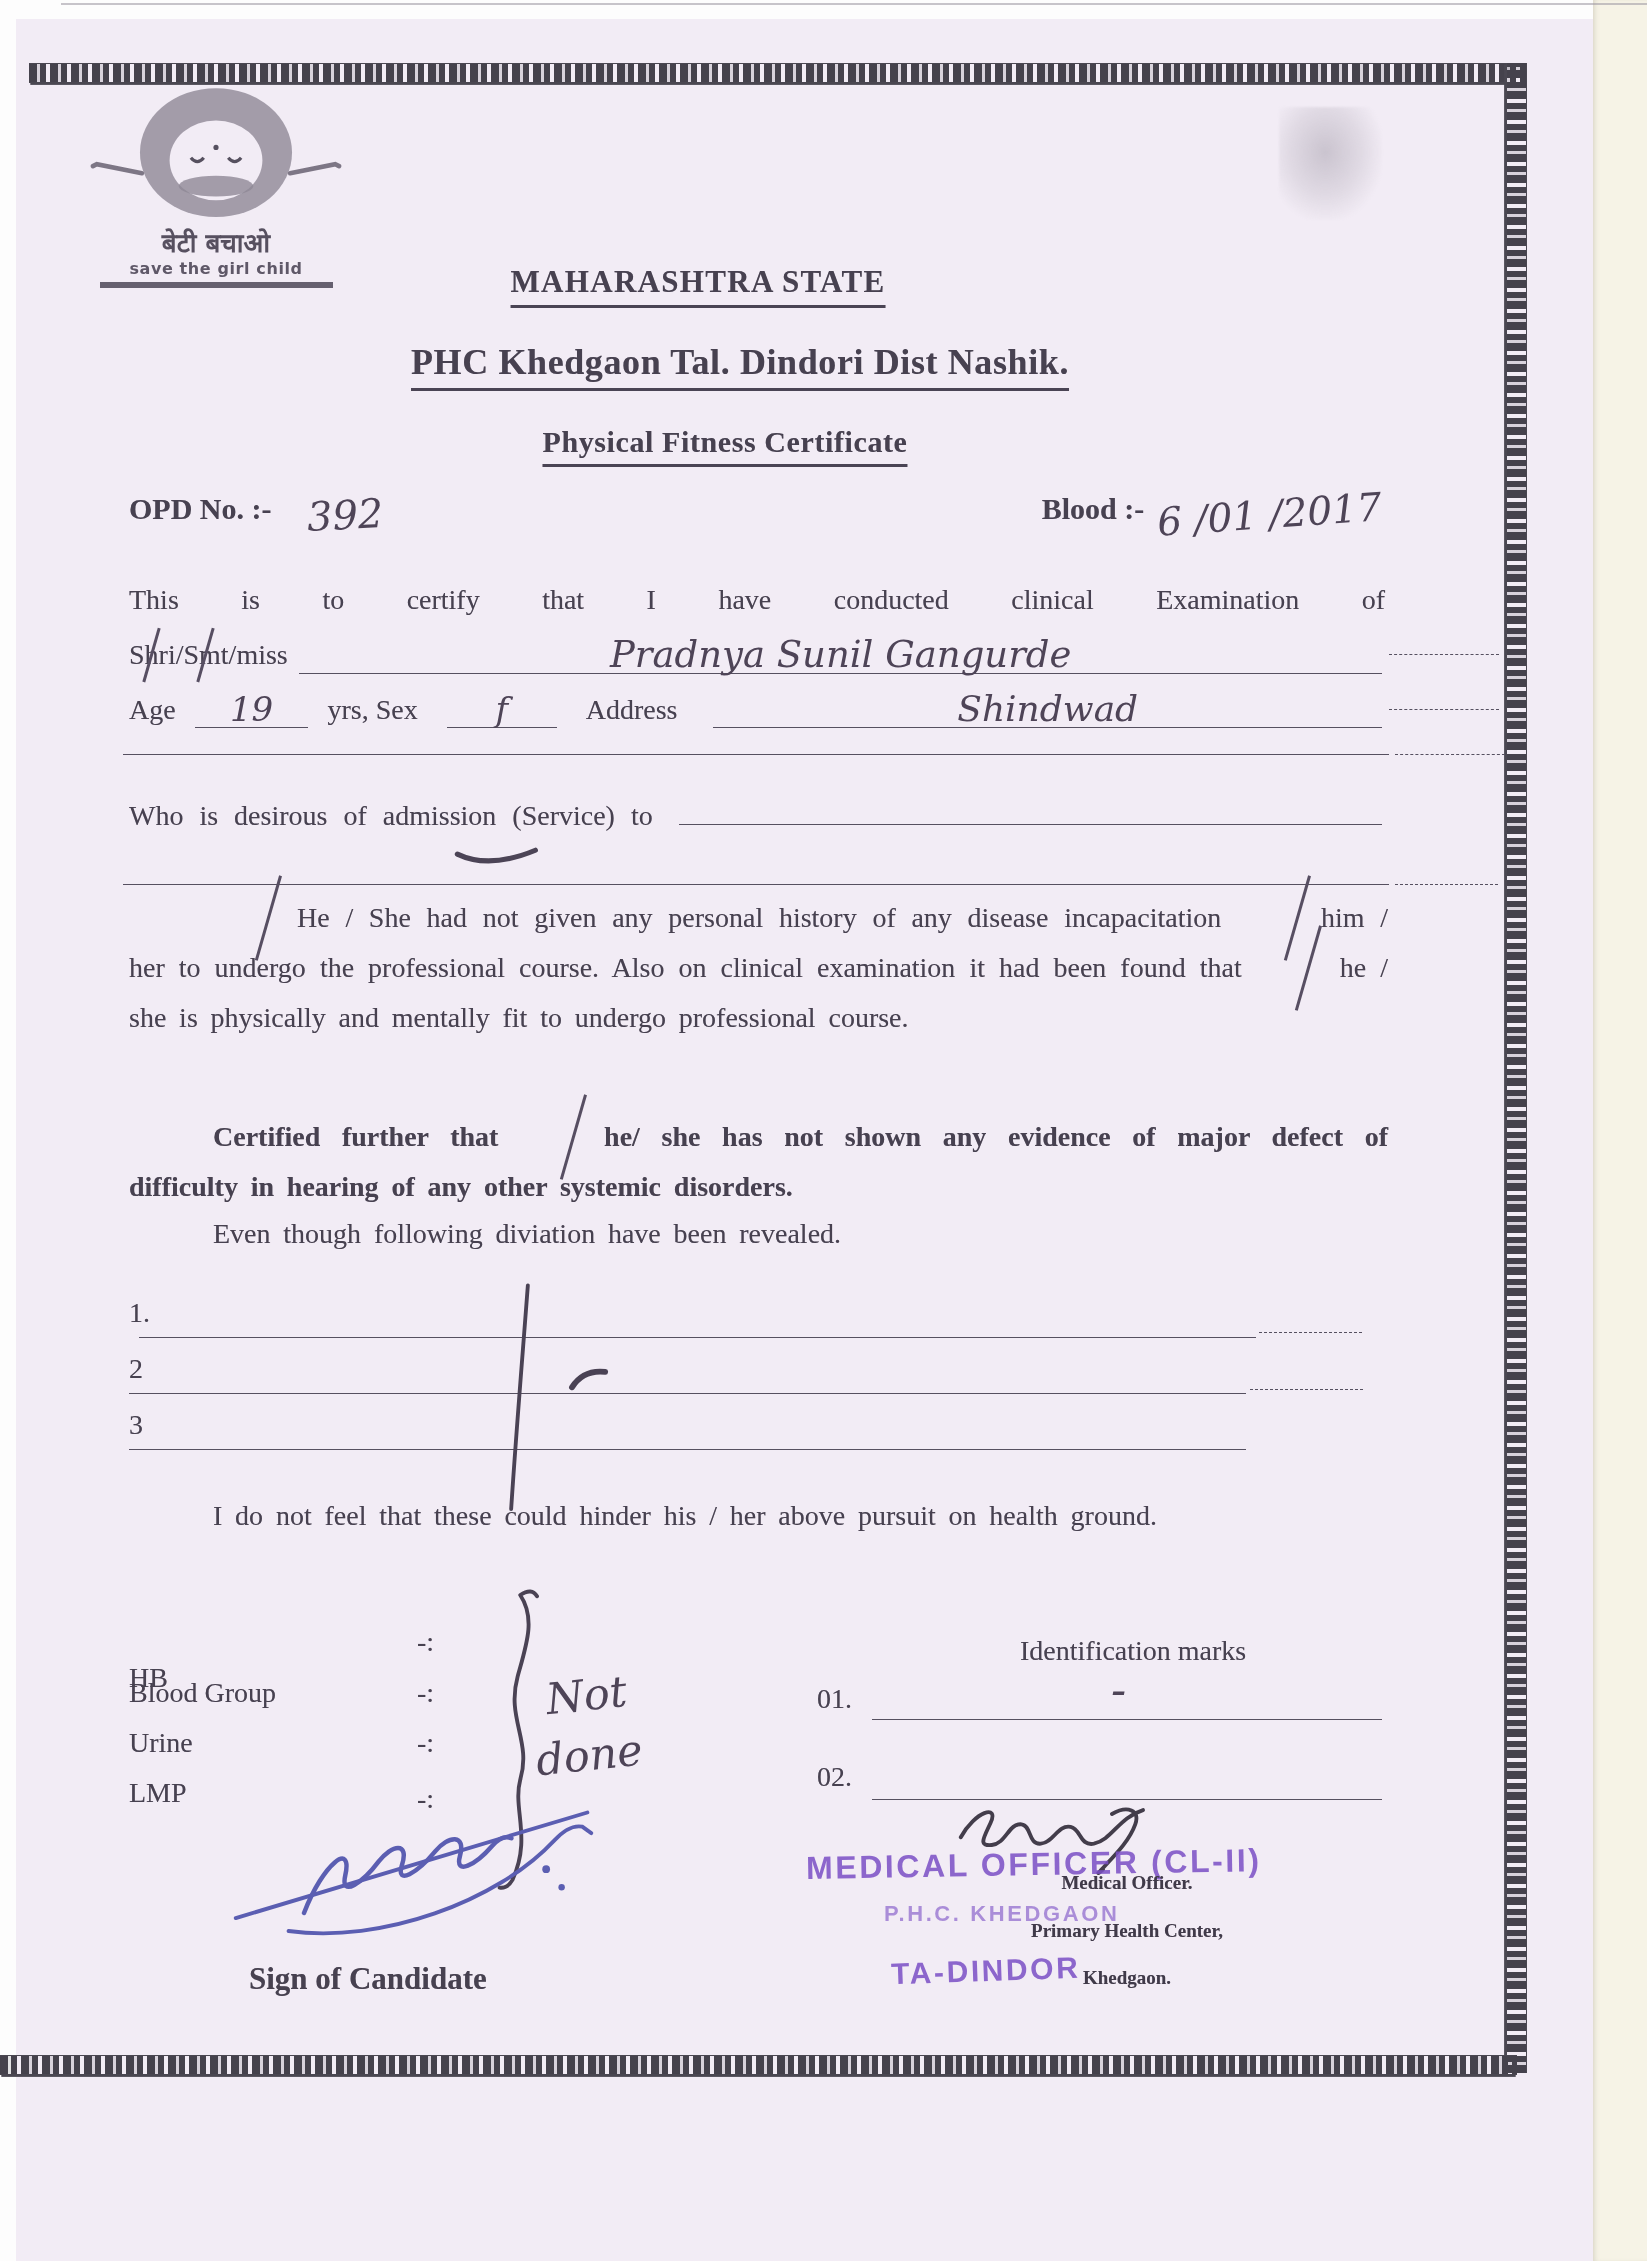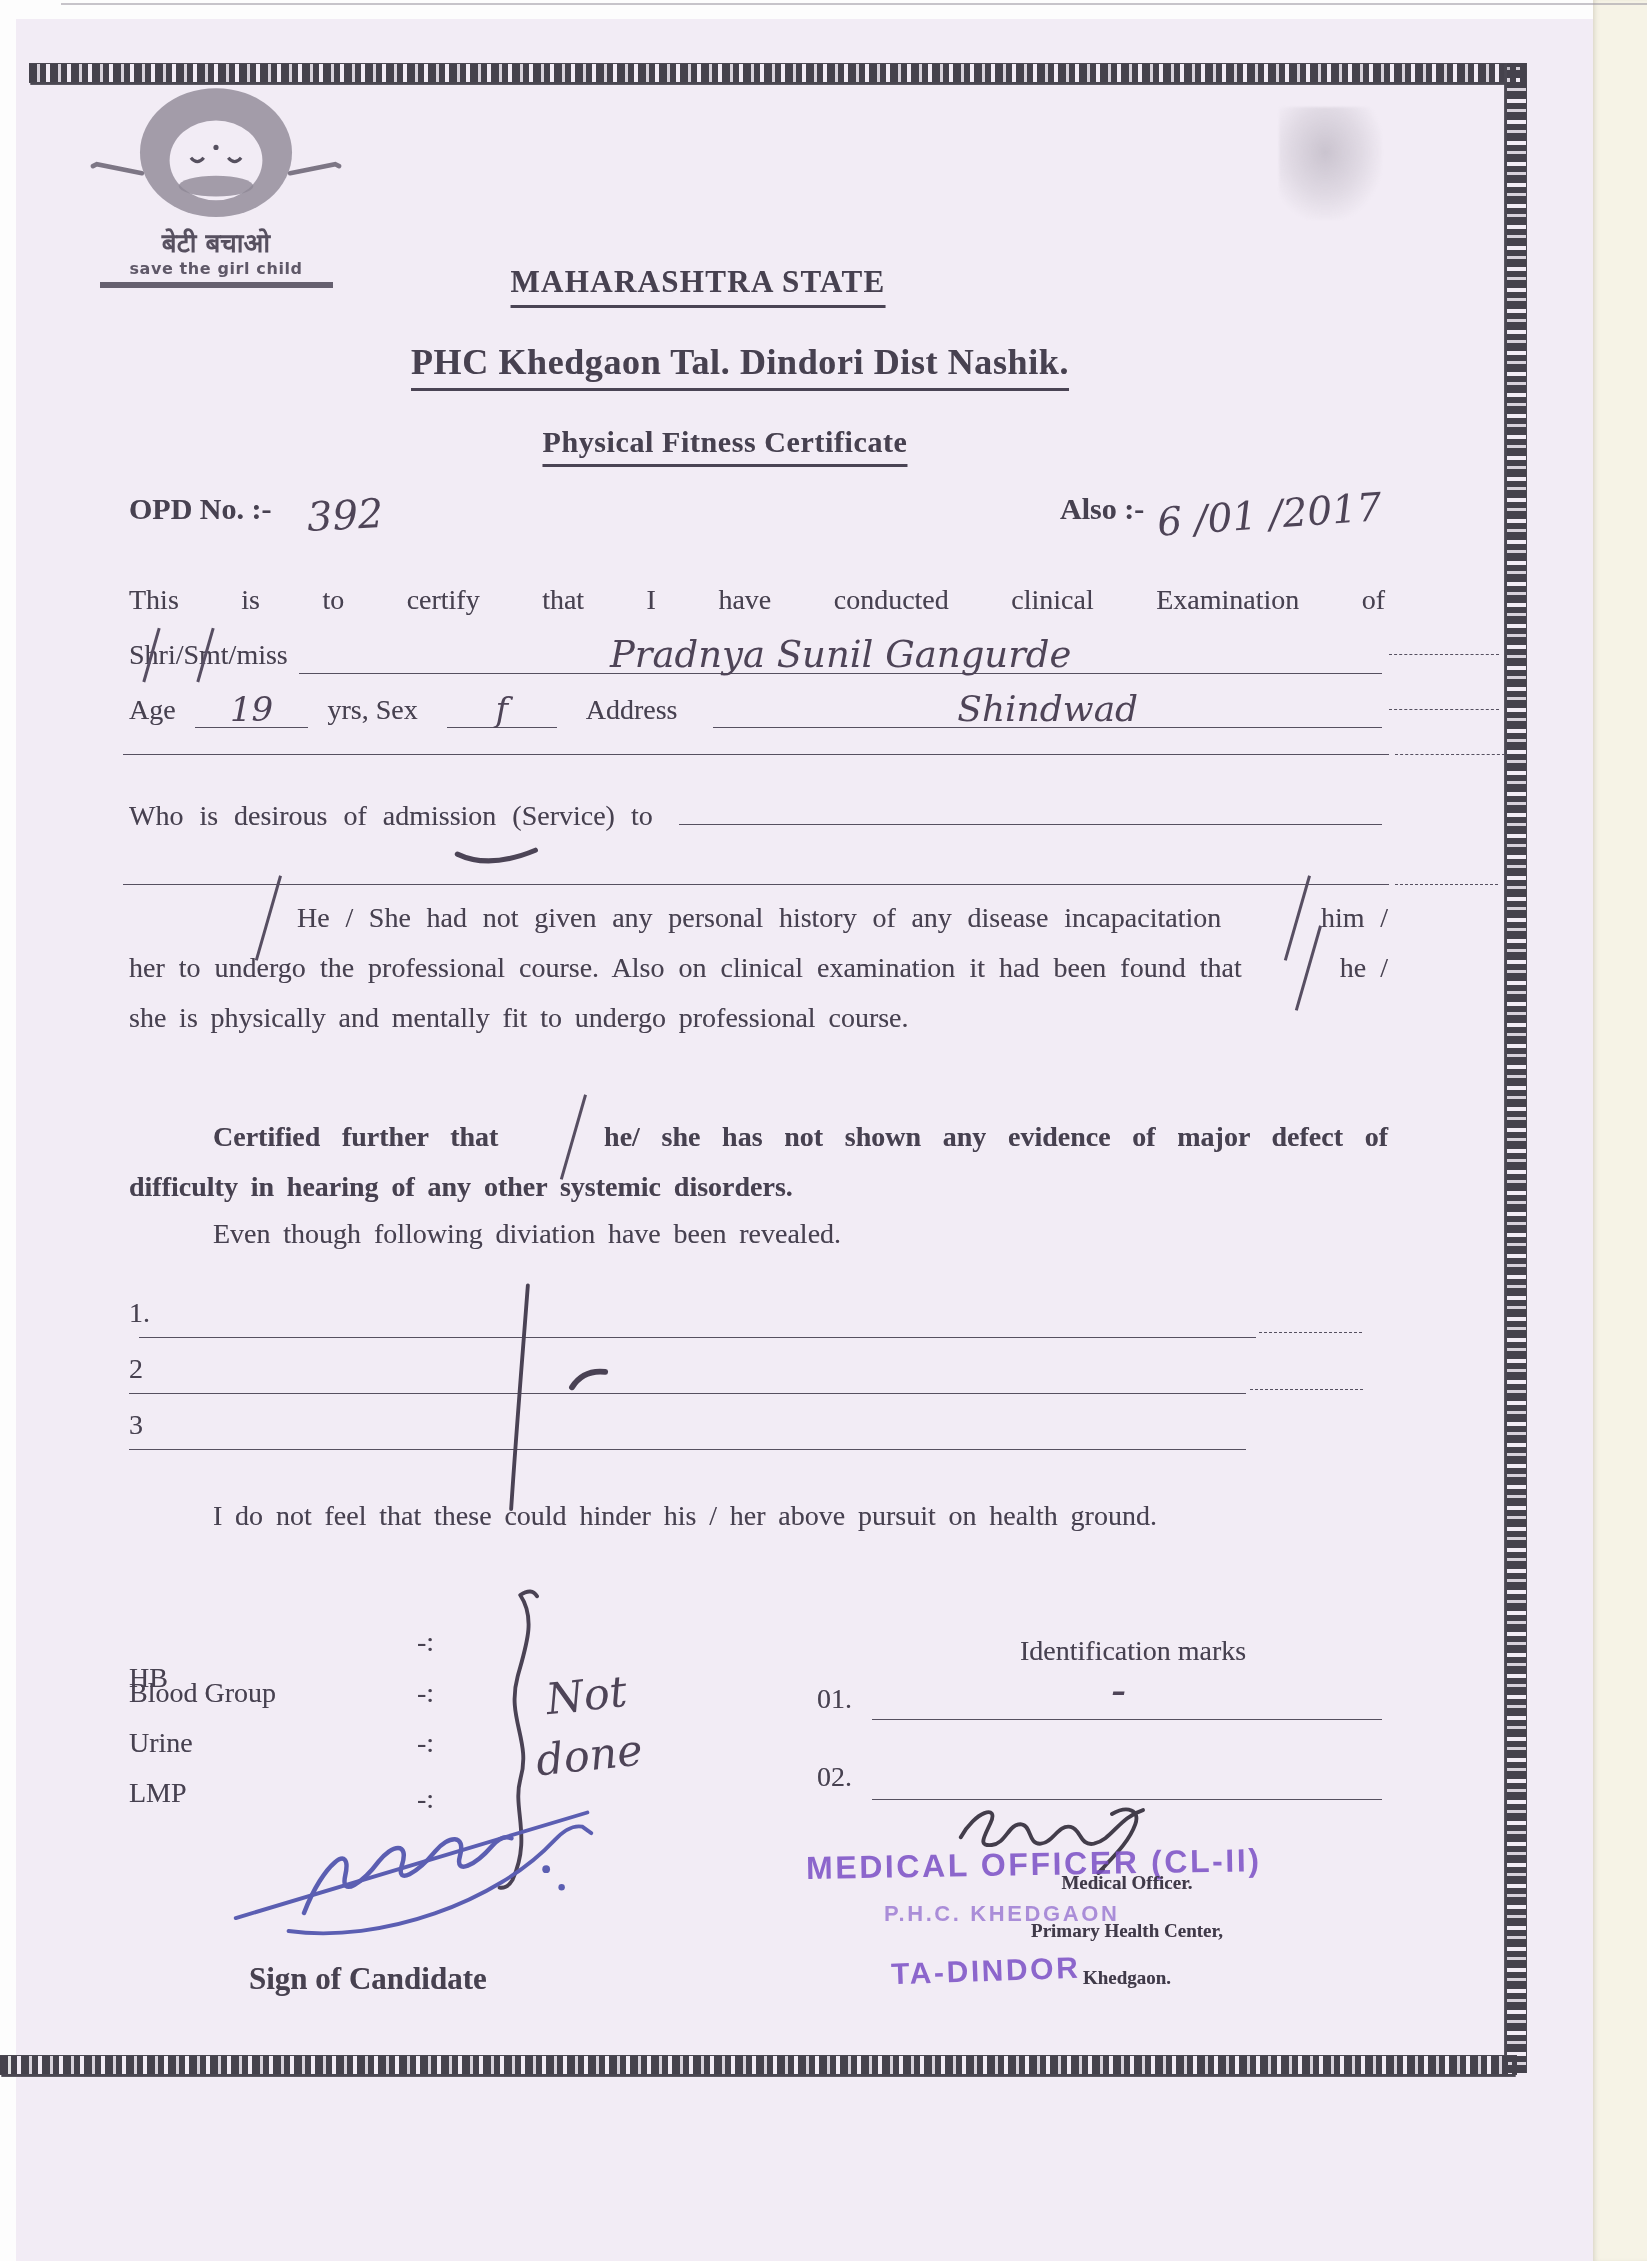--- a/index.html
+++ b/index.html
@@ -85,21 +85,21 @@
   <div class="abs smudge" style="left:1279px;top:107px;width:103px;height:113px;"></div>
 
   <div class="abs printed title t1 h-center" style="left:698px;top:264px;">MAHARASHTRA STATE</div>
   <div class="abs printed title t2 h-center" style="left:740px;top:341px;">PHC Khedgaon Tal. Dindori Dist Nashik.</div>
   <div class="abs printed title t3 h-center" style="left:725px;top:425px;">Physical Fitness Certificate</div>
 
   <div class="abs" style="left:129px;top:492px;width:1253px;display:flex;align-items:flex-start;">
     <span class="printed label bold nowrap" style="font-size:30px;">OPD No. :-</span>
     <span class="hand" style="font-size:40px;margin-left:36px;transform:rotate(-3deg);">392</span>
     <span style="flex:1;"></span>
-    <span class="printed label bold nowrap" style="font-size:30px;">Also :-</span>
+    <span class="printed label bold nowrap" style="font-size:30px;">Blood :-</span>
     <span class="hand" style="font-size:39px;margin-left:13px;transform:rotate(-4deg);">6 /01 /2017</span>
   </div>
 
   <div class="abs printed body-text" style="left:129px;top:575px;width:1256px;text-align-last:justify;">This is to certify that I have conducted clinical Examination of</div>
 
   <div class="abs row-flex" style="left:129px;top:630px;width:1253px;">
     <span class="printed label nowrap"><span class="struck">Shri</span><span>/</span><span class="struck">Smt</span><span>/miss</span></span>
     <span class="fill" style="margin-left:11.6px;">
       <span class="hand" style="font-size:37px;position:relative;top:2.6px;">Pradnya Sunil Gangurde</span>
     </span>

